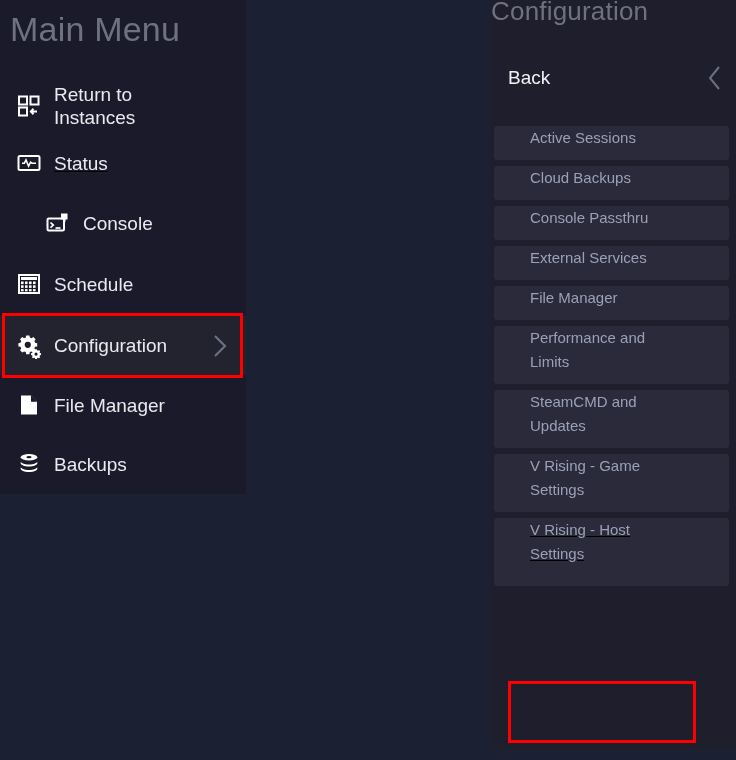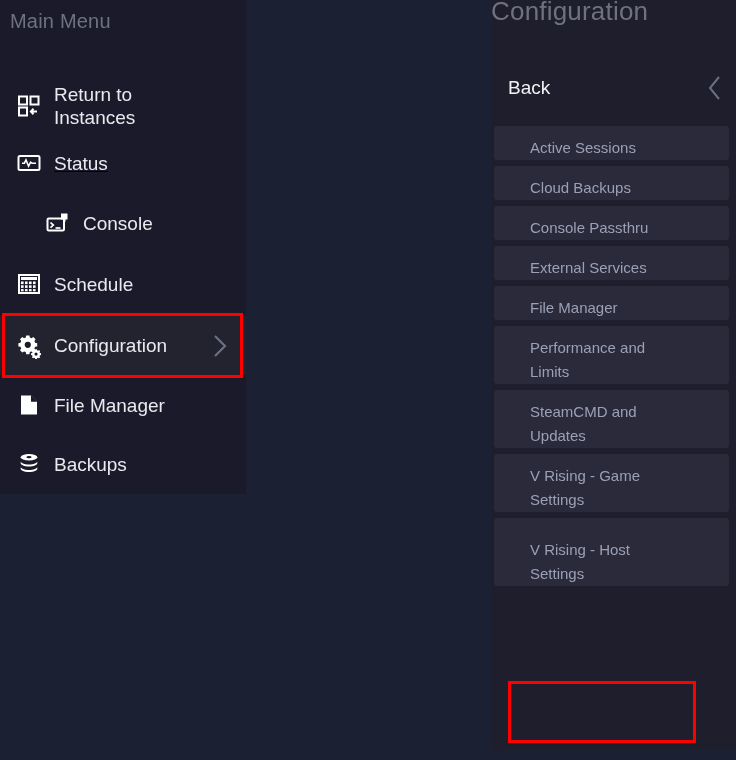--- a/index.html
+++ b/index.html
@@ -28,21 +28,21 @@
     top: 0;
     width: 246px;
     height: 494px;
     background: #1a1a2a;
     overflow: hidden;
   }
   #sidebar-title {
     position: absolute;
     left: 10px;
     top: 10px;
-    font-size: 20px;
+    font-size: 34px;
     color: #6e7280;
     letter-spacing: 0.2px;
     white-space: nowrap;
   }
   .nav-item {
     position: absolute;
     left: 0;
     width: 246px;
     display: flex;
     align-items: center;
@@ -94,21 +94,21 @@
     top: -4px;
     width: 245px;
     font-size: 26px;
     color: #6e7280;
     letter-spacing: 0.2px;
     white-space: nowrap;
   }
   #back-row {
     position: absolute;
     left: 0;
-    top: 66px;
+    top: 56px;
     width: 245px;
     height: 44px;
     display: flex;
     align-items: center;
   }
   #back-label {
     position: absolute;
     left: 17px;
     font-size: 19px;
     color: #f1f2f6;
@@ -128,21 +128,21 @@
     width: 239px;
   }
   .cfg-btn {
     position: relative;
     width: 235px;
     background: #2a2a3b;
     border-radius: 3px;
     margin-bottom: 6px;
     box-sizing: border-box;
     display: flex;
-    align-items: flex-end;
+    align-items: flex-start;
     padding-left: 36px;
     padding-right: 8px;
   }
   .cfg-btn-label {
     font-size: 15px;
     color: #9ba0b5;
     line-height: 24px;
     white-space: pre-line;
   }
 
@@ -311,21 +311,21 @@
 Limits</span>
       </div>
       <div class="cfg-btn" style="height:58px;">
         <span class="cfg-btn-label">SteamCMD and
 Updates</span>
       </div>
       <div class="cfg-btn" style="height:58px;">
         <span class="cfg-btn-label">V Rising - Game
 Settings</span>
       </div>
-      <div class="cfg-btn" style="height:68px;">
+      <div class="cfg-btn" style="height:68px;text-decoration:underline;">
         <span class="cfg-btn-label">V Rising - Host
 Settings</span>
       </div>
     </div>
   </div>
 
   <div class="redbox" id="redbox-configuration"></div>
   <div class="redbox" id="redbox-host-settings"></div>
 
 </div>

